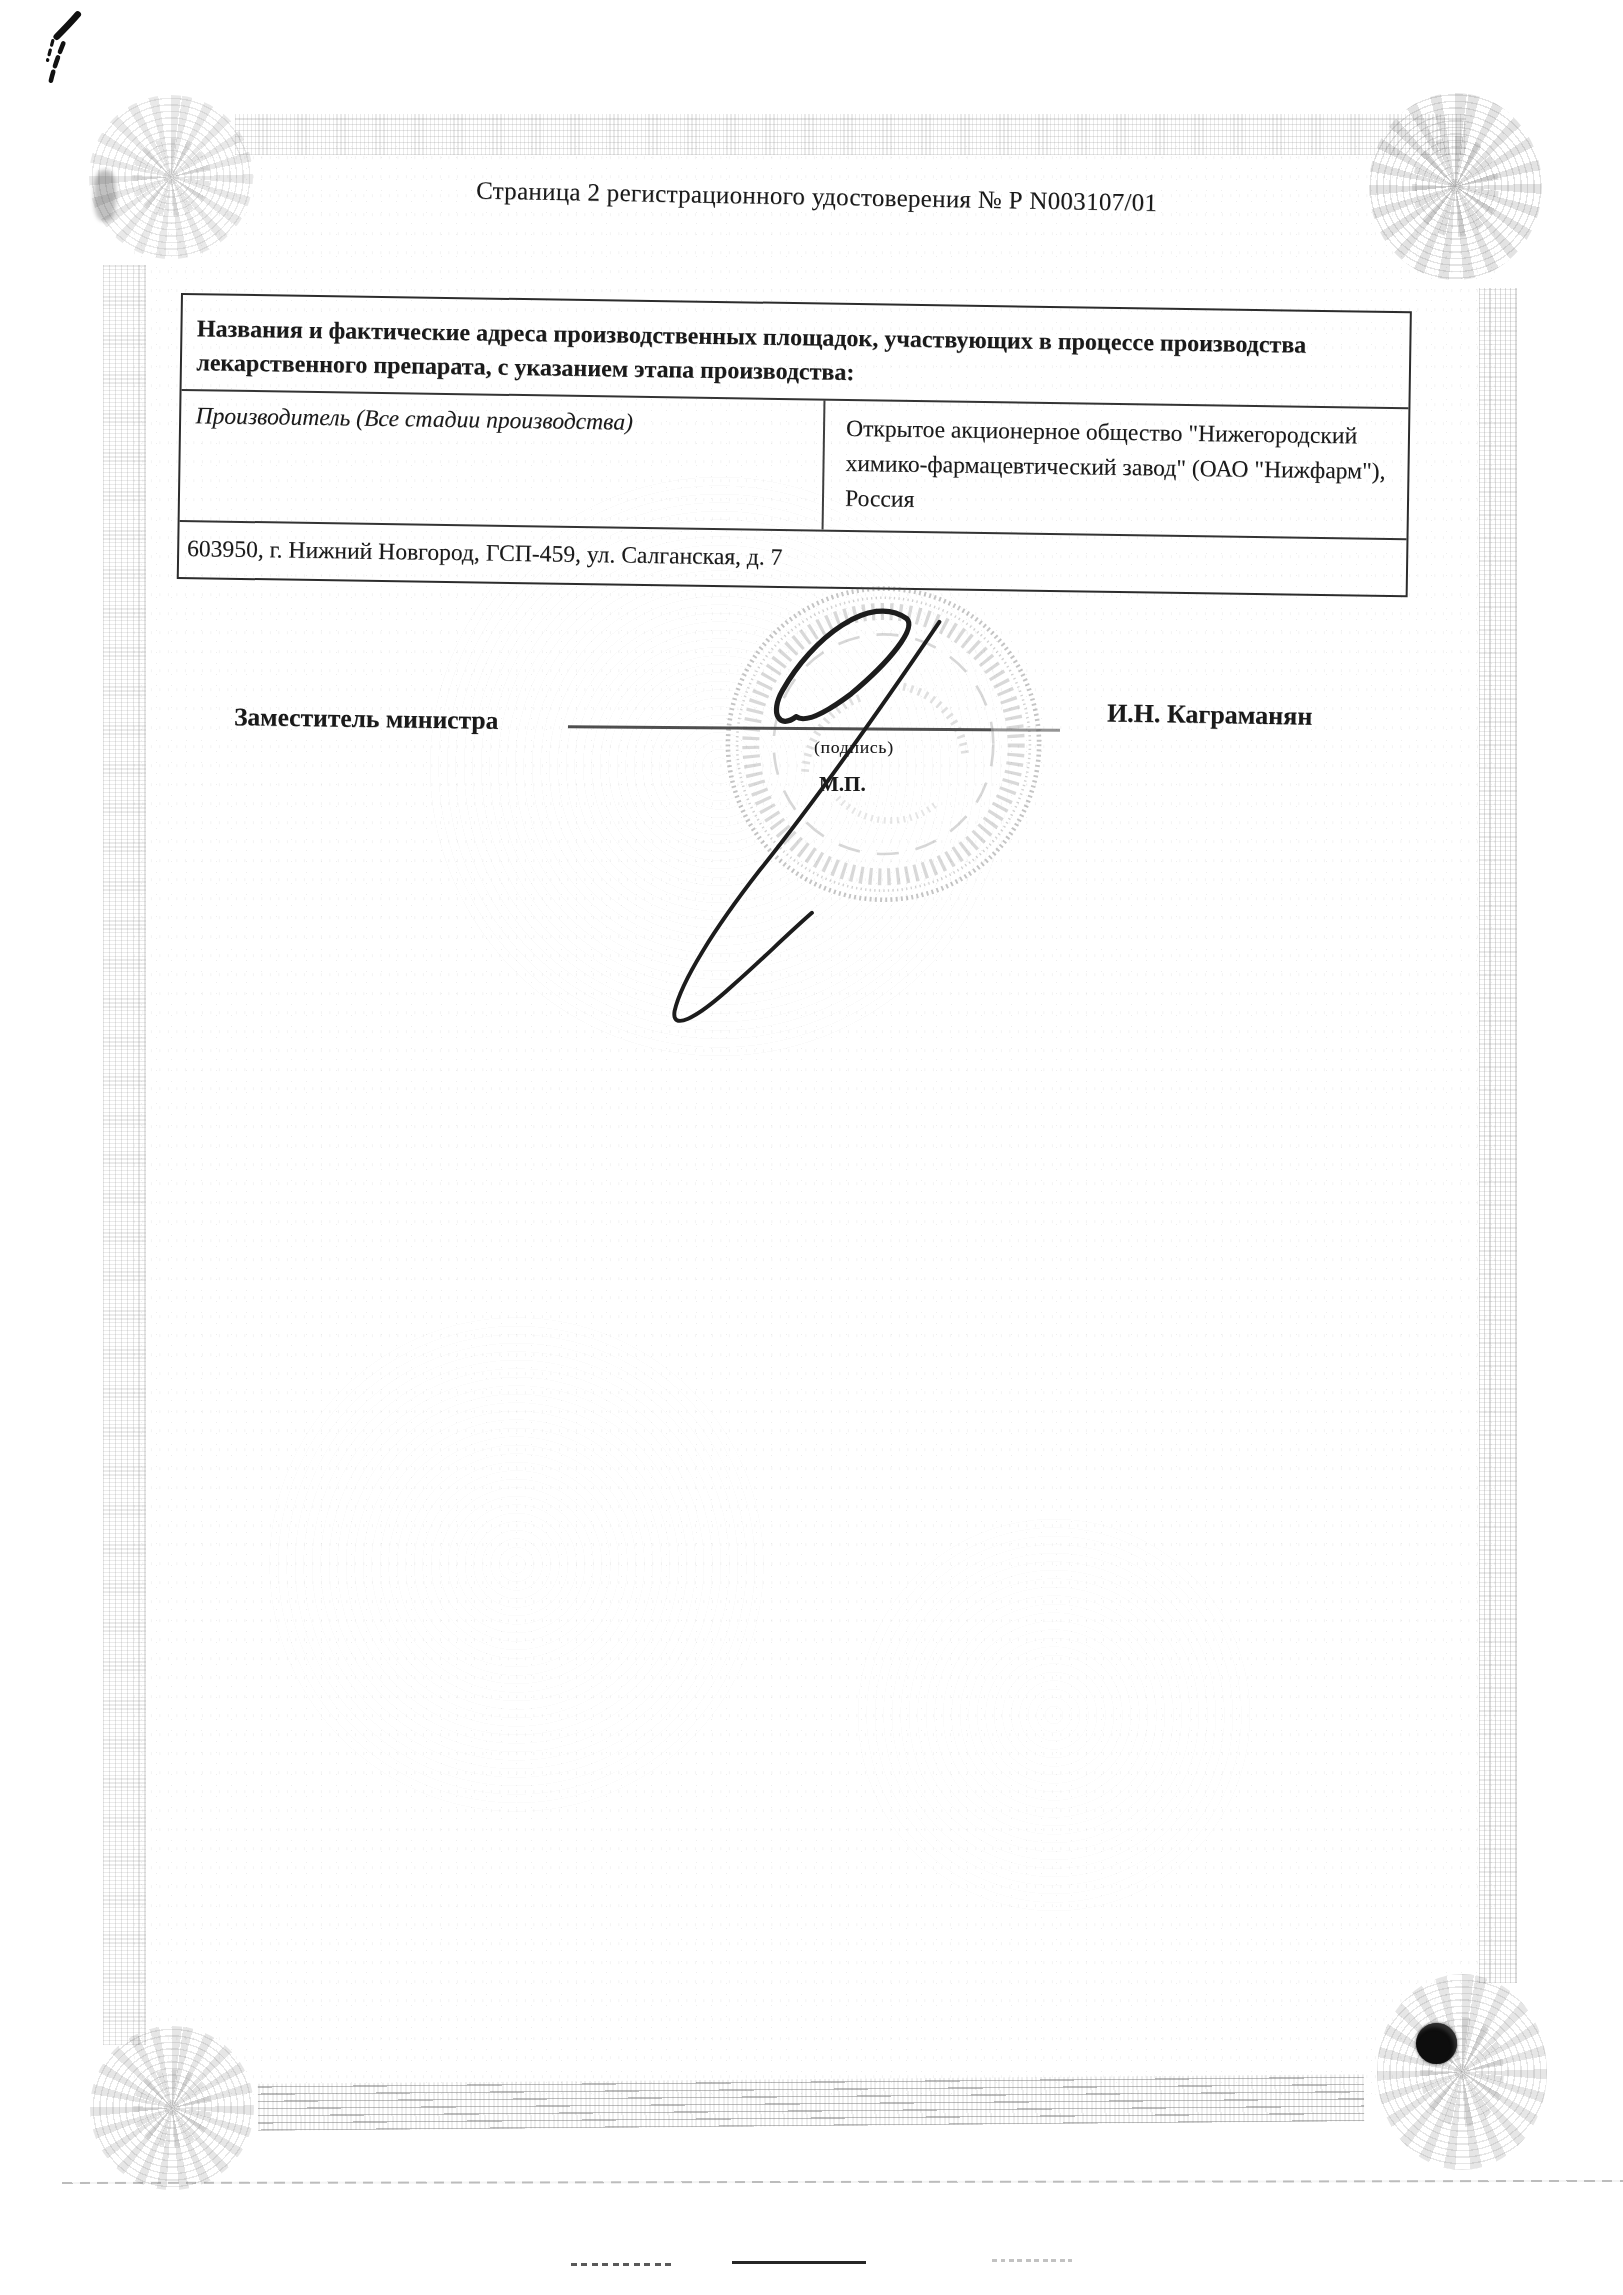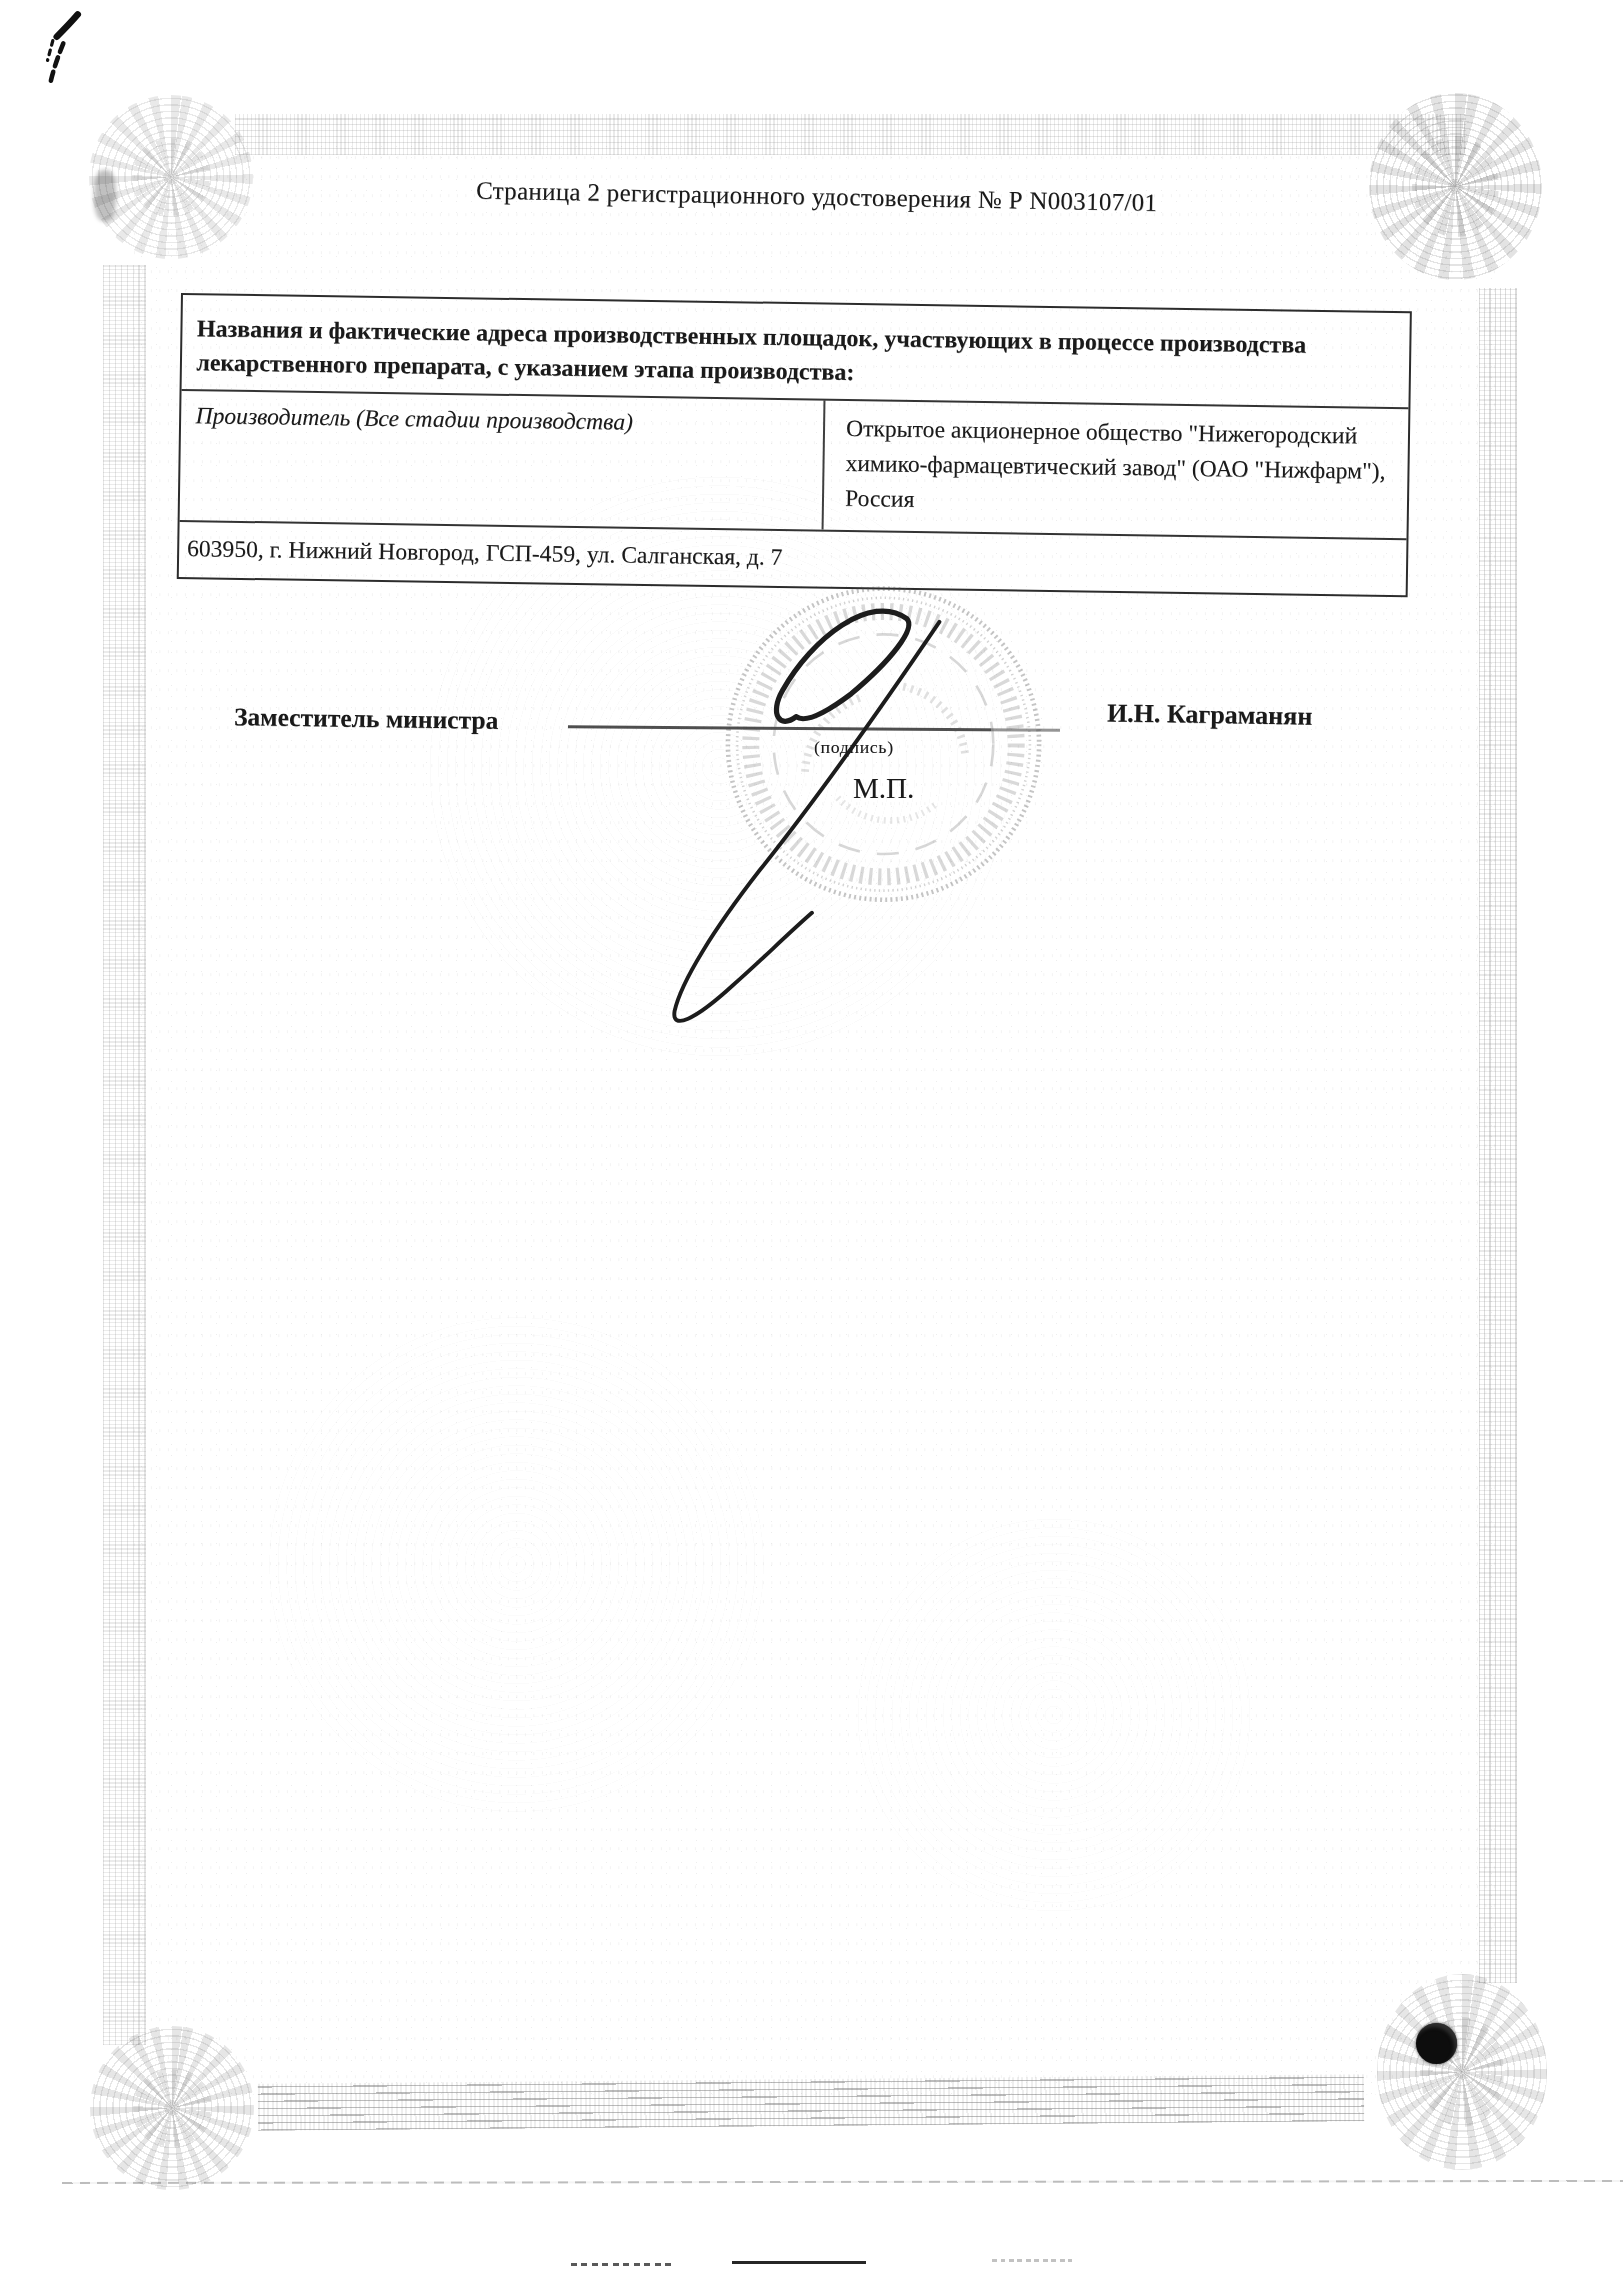--- a/index.html
+++ b/index.html
@@ -123,22 +123,22 @@
     position:absolute; left:568px; top:727px; width:492px; height:2.6px;
     background:linear-gradient(90deg, rgba(20,20,20,.75) 0 86%, rgba(20,20,20,.45) 86% 100%);
     transform:rotate(.4deg);
   }
   .sig-caption {
     position:absolute; left:814px; top:737px;
     font-size:17.7px; letter-spacing:0.7px;
     text-shadow:0.3px 0.3px 0 rgba(0,0,0,.3);
   }
   .sig-mp {
-    position:absolute; left:853px; top:772px;
-    font-size:29px; font-weight:normal;
+    position:absolute; left:819px; top:772px;
+    font-size:21px; font-weight:bold;
     text-shadow:0.3px 0.3px 0 rgba(0,0,0,.3);
   }
   .sig-name {
     position:absolute; left:1107px; top:700px;
     font-size:26px; font-weight:bold;
     transform:rotate(.9deg);
     text-shadow:0.4px 0.4px 0 rgba(0,0,0,.35);
   }
   .stamp-svg { position:absolute; left:707px; top:569px; }
   .sign-svg  { position:absolute; left:655px; top:576px; }

